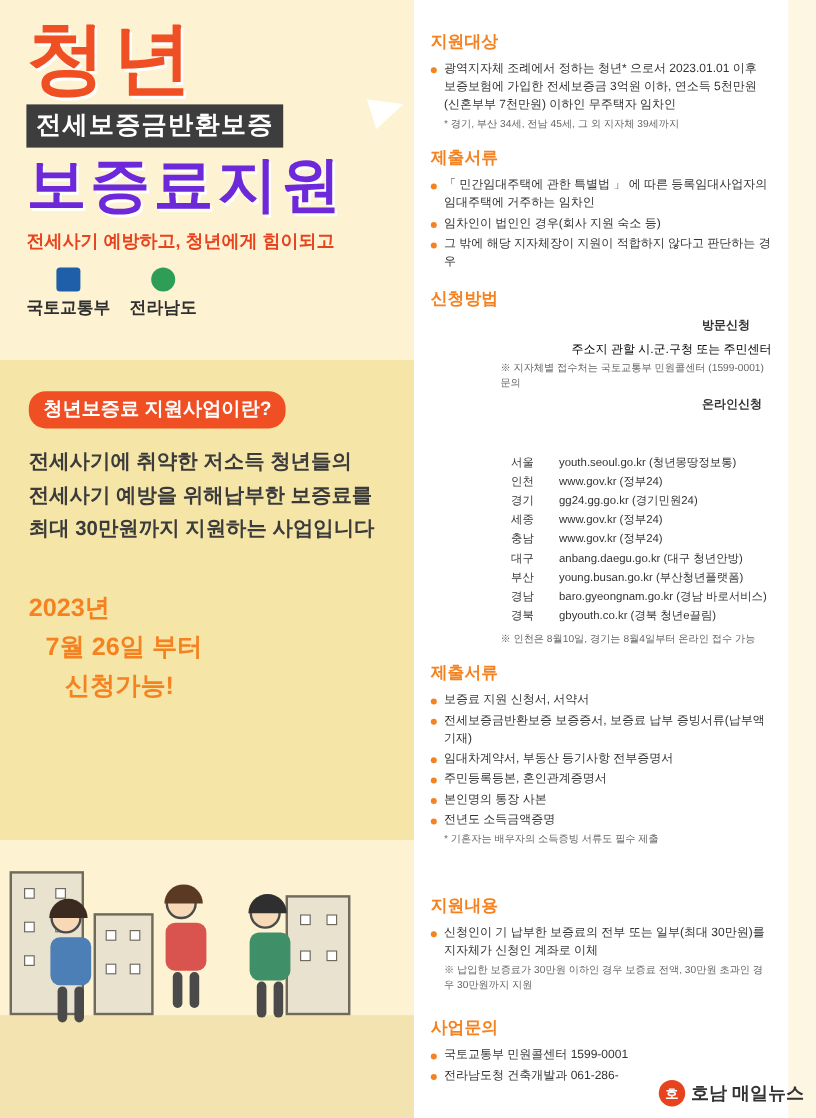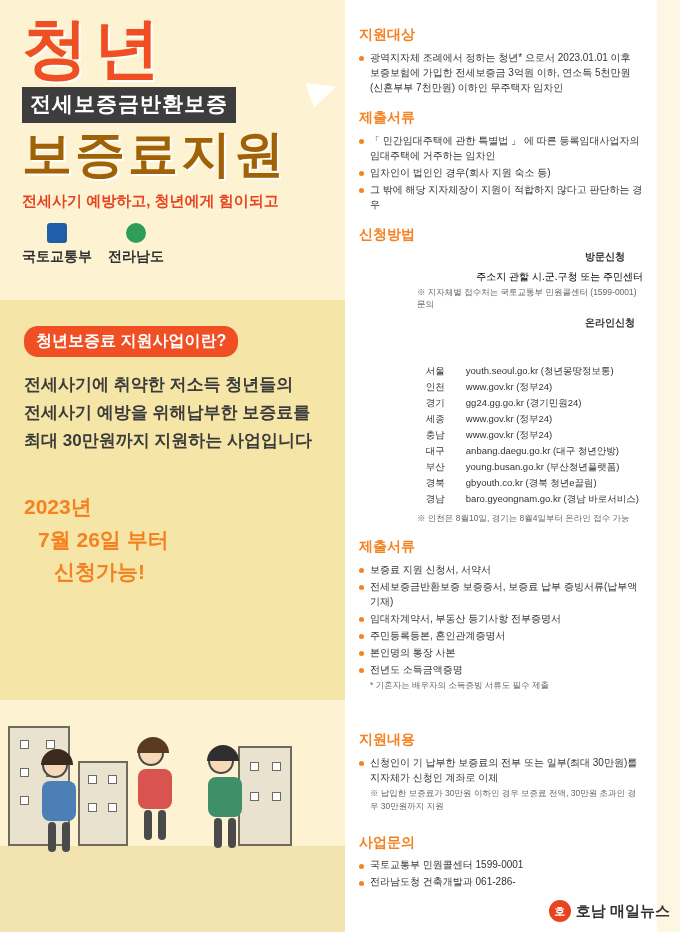--- a/index.html
+++ b/index.html
@@ -34,21 +34,21 @@
     text-shadow: 2px 2px 0 #fff;
   }
   .sub-title-bar {
     display: inline-block;
     background: #3d3d3d; color: #ffffff;
     font-size: 21px; font-weight: bold;
     padding: 3px 8px 5px 8px; margin-top: 4px;
     letter-spacing: 1px;
   }
   .big-title2 {
-    font-size: 50px; font-weight: bold; color: #a16207;
+    font-size: 50px; font-weight: bold; color: #6d28d9;
     letter-spacing: 3px; line-height: 1.1; margin-top: 4px;
     text-shadow: 2px 2px 0 #fff;
   }
   .tagline {
     margin-top: 10px; font-size: 15px; font-weight: bold; color: #e8431f;
   }
   .logos {
     margin-top: 12px; display: flex; align-items: center; gap: 16px;
     font-size: 14px; font-weight: bold; color: #2f2f2f;
   }
@@ -252,20 +252,21 @@
     </div>
   </div>
 
   <div class="right-col">
 
     <div class="sec">
       <div class="sec-title">지원대상</div>
       <ul class="bullets">
         <li>광역지자체 조례에서 정하는 청년* 으로서 2023.01.01 이후 보증보험에 가입한 전세보증금 3억원 이하, 연소득 5천만원(신혼부부 7천만원) 이하인 무주택자 임차인</li>
       </ul>
+      <div class="note">* 경기, 부산 34세, 전남 45세, 그 외 지자체 39세까지</div>
     </div>
 
     <div class="sec">
       <div class="sec-title">제출서류</div>
       <ul class="bullets">
         <li>「 민간임대주택에 관한 특별법 」 에 따른 등록임대사업자의 임대주택에 거주하는 임차인</li>
         <li>임차인이 법인인 경우(회사 지원 숙소 등)</li>
         <li>그 밖에 해당 지자체장이 지원이 적합하지 않다고 판단하는 경우</li>
       </ul>
     </div>
@@ -303,26 +304,26 @@
             </tr>
             <tr>
               <td class="region">대구</td>
               <td>anbang.daegu.go.kr (대구 청년안방)</td>
             </tr>
             <tr>
               <td class="region">부산</td>
               <td>young.busan.go.kr (부산청년플랫폼)</td>
             </tr>
             <tr>
+              <td class="region">경남</td>
+              <td>baro.gyeongnam.go.kr (경남 바로서비스)</td>
+            </tr>
+            <tr>
               <td class="region">경북</td>
               <td>gbyouth.co.kr (경북 청년e끌림)</td>
-            </tr>
-            <tr>
-              <td class="region">경남</td>
-              <td>baro.gyeongnam.go.kr (경남 바로서비스)</td>
             </tr>
           </tbody>
         </table>
       </div>
       <div class="note" style="padding-left:58px; margin-top:4px;">※ 인천은 8월10일, 경기는 8월4일부터 온라인 접수 가능</div>
     </div>
 
     <div class="sec">
       <div class="sec-title">제출서류</div>
       <ul class="bullets">

